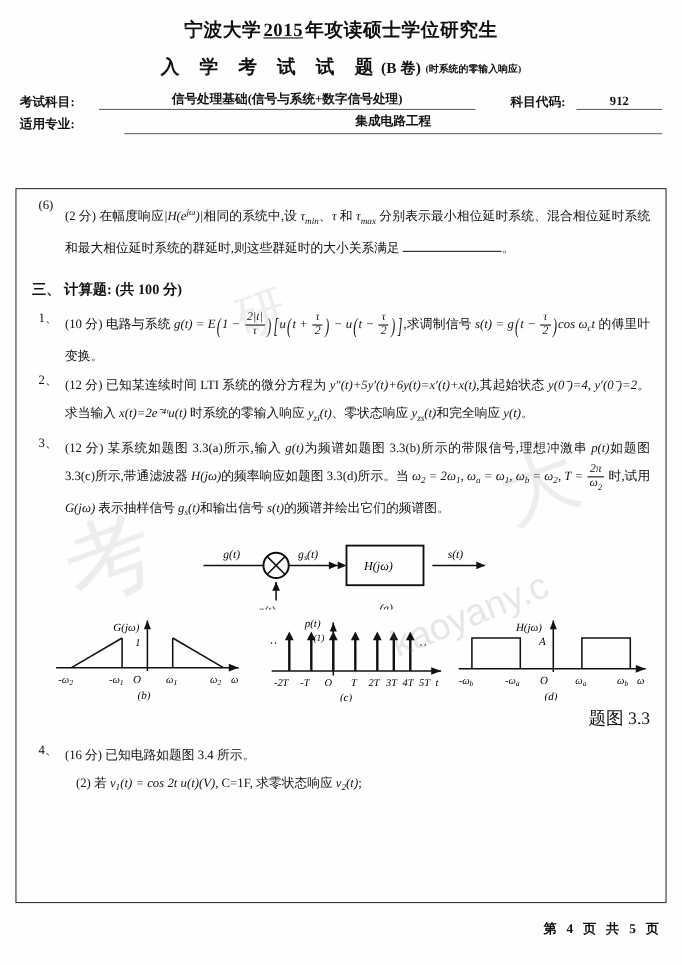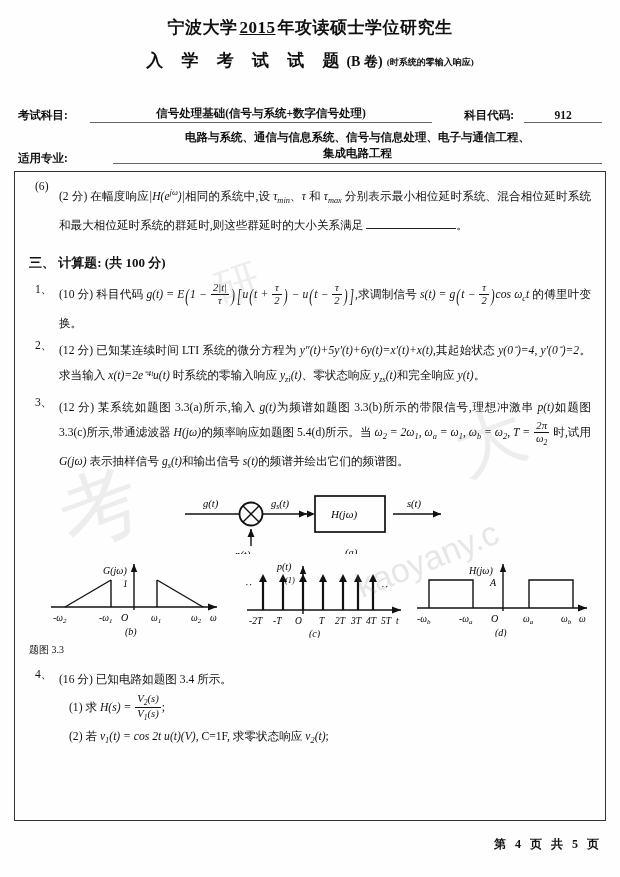--- a/index.html
+++ b/index.html
@@ -70,21 +70,21 @@
   
   .meta {
     margin: 11px 18px 0 18px;
     font-size: 11.5px;
     font-weight: bold;
   }
   .meta-row1 {
     display: flex;
     align-items: flex-end;
   }
-  .m-label { width: 72px; flex: none; margin-top: 25px; }
+  .m-label { width: 72px; flex: none; }
   .m-subject {
     flex: 1;
     text-align: center;
     border-bottom: 1.5px solid #666;
     padding-bottom: 1px;
     margin-right: 10px;
   }
   .m-codelabel { width: 72px; flex: none; text-align: right; padding-right: 10px;}
   .m-code {
     width: 78px; flex: none;
@@ -170,22 +170,22 @@
     vertical-align: -0.12em;
   }
 
   
   .figwrap {
     position: relative;
     height: 165px;
     margin-top: 2px;
   }
   .fig-caption {
-    text-align: left;
-    font-size: 10px;
+    text-align: right;
+    font-size: 16px;
     margin-top: -2px;
   }
   svg { display: block; }
   .figsvg { position: absolute; left: 0; top: 0; }
   text { font-family: "Liberation Serif", serif; }
 
   
   .footer {
     position: absolute;
     right: 18px;
@@ -218,21 +218,20 @@
   <div class="meta">
     <div class="meta-row1">
       <div class="m-label">考试科目:</div>
       <div class="m-subject">信号处理基础(信号与系统+数字信号处理)</div>
       <div class="m-codelabel">科目代码:</div>
       <div class="m-code">912</div>
     </div>
     <div class="meta-row2">
       <div class="m-label">适用专业:</div>
       <div class="m-major">
-        <div>电路与系统、通信与信息系统、信号与信息处理、电子与通信工程、</div>
         <div>集成电路工程</div>
       </div>
     </div>
   </div>
 
   <div class="frame">
 
     <div class="q">
       <div class="q-num">(6)</div>
       <div class="q-body">
@@ -245,21 +244,21 @@
         <span class="blank-line"></span><span>。</span>
       </div>
     </div>
 
     <div class="sec-title">三、 计算题: (共 100 分)</div>
 
     <div class="q">
       <div class="q-num">1、</div>
       <div class="q-body">
         <span>(10 分)</span>
-        <span>科目代码</span>
+        <span>电路与系统</span>
         <span class="mi">g(t) = E<span class="paren-big">(</span>1 − <span class="frac"><span class="num">2|t|</span><span class="den">τ</span></span><span class="paren-big">)</span><span class="paren-big">[</span>u<span class="paren-big">(</span>t + <span class="frac"><span class="num">τ</span><span class="den">2</span></span><span class="paren-big">)</span> − u<span class="paren-big">(</span>t − <span class="frac"><span class="num">τ</span><span class="den">2</span></span><span class="paren-big">)</span><span class="paren-big">]</span></span>,求调制信号
         <span class="mi">s(t) = g<span class="paren-big">(</span>t − <span class="frac"><span class="num">τ</span><span class="den">2</span></span><span class="paren-big">)</span>cos ω<sub>c</sub>t</span>
         <span>的傅里叶变换。</span>
       </div>
     </div>
 
     <div class="q">
       <div class="q-num">2、</div>
       <div class="q-body">
         <span>(12 分)</span>
@@ -275,21 +274,21 @@
       </div>
     </div>
 
     <div class="q">
       <div class="q-num">3、</div>
       <div class="q-body">
         <span>(12 分)</span>
         <span>某系统如题图 3.3(a)所示,输入</span>
         <span class="mi">g(t)</span><span>为频谱如题图 3.3(b)所示的带限信号,理想冲激串</span>
         <span class="mi">p(t)</span><span>如题图 3.3(c)所示,带通滤波器</span>
-        <span class="mi">H(jω)</span><span>的频率响应如题图 5.4(d)所示。当</span>
+        <span class="mi">H(jω)</span><span>的频率响应如题图 3.3(d)所示。当</span>
         <span class="mi">ω<sub>2</sub> = 2ω<sub>1</sub></span>,
         <span class="mi">ω<sub>a</sub> = ω<sub>1</sub></span>,
         <span class="mi">ω<sub>b</sub> = ω<sub>2</sub></span>,
         <span class="mi">T = <span class="frac"><span class="num">2π</span><span class="den">ω<sub>2</sub></span></span></span>
         <span>时,试用</span>
         <span class="mi">G(jω)</span>
         <span>表示抽样信号</span>
         <span class="mi">g<sub>s</sub>(t)</span><span>和输出信号</span>
         <span class="mi">s(t)</span><span>的频谱并绘出它们的频谱图。</span>
       </div>
@@ -416,26 +415,20 @@
 
     <div class="fig-caption">题图 3.3</div>
 
     <div class="q" style="margin-top:10px;">
       <div class="q-num">4、</div>
       <div class="q-body">
         <div>
           <span>(16 分)</span>
           <span>已知电路如题图 3.4 所示。</span>
         </div>
-        <div style="padding-left:10px; line-height:32px;">
-          <span>(1)</span>
-          <span>求</span>
-          <span class="mi"><span>H(s) =</span>
-            <span class="frac"><span class="num">V<sub>2</sub>(s)</span><span class="den">V<sub>1</sub>(s)</span></span></span><span>;</span>
-        </div>
         <div style="padding-left:10px; line-height:26px;">
           <span>(2)</span>
           <span>若</span>
           <span class="mi">v<sub>1</sub>(t) = cos 2t u(t)(V)</span><span>, C=1F,</span>
           <span>求零状态响应</span>
           <span class="mi">v<sub>2</sub>(t)</span><span>;</span>
         </div>
       </div>
     </div>
 

